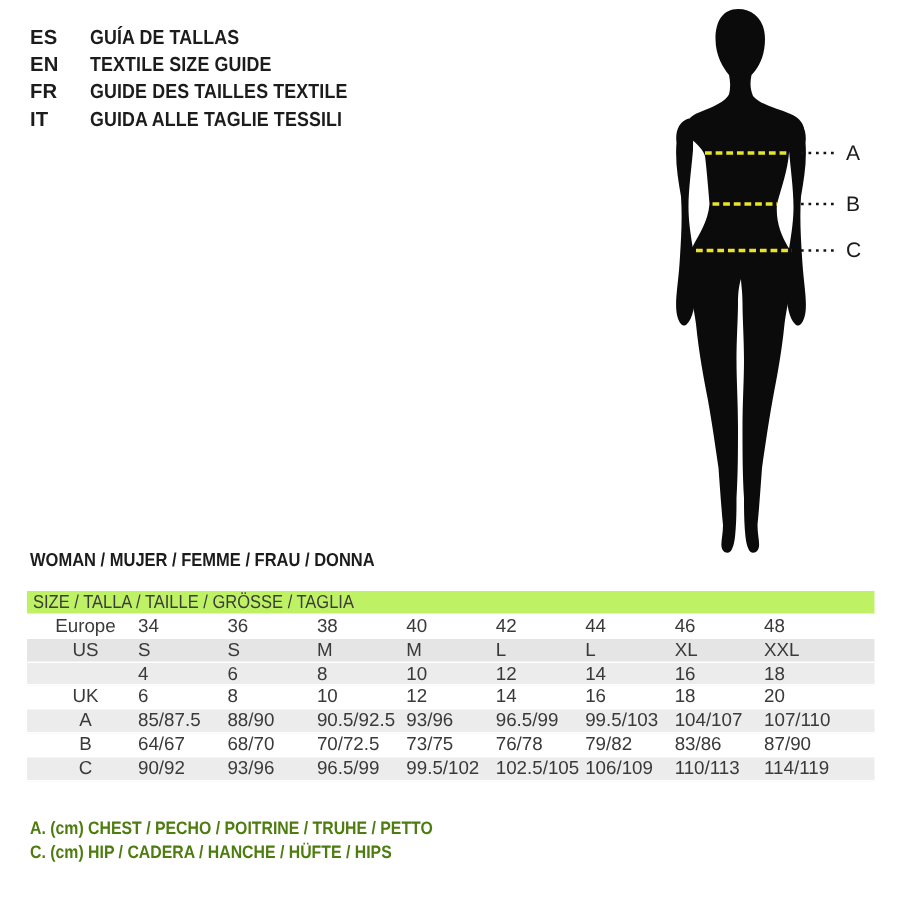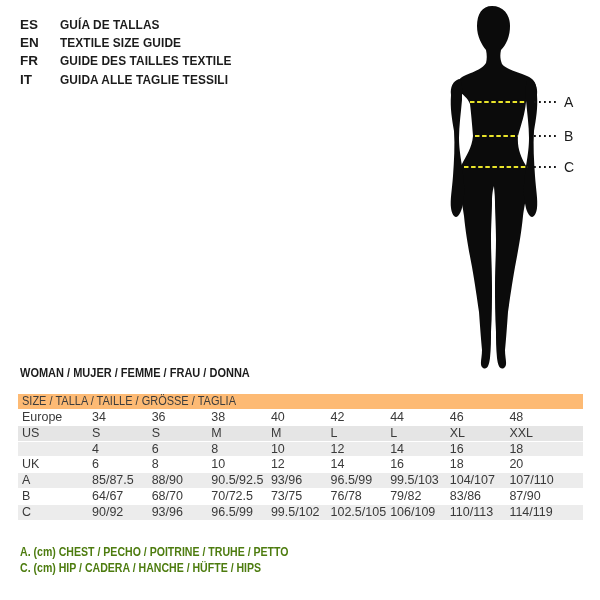--- a/index.html
+++ b/index.html
@@ -22,21 +22,21 @@
   .dash-yellow{stroke-width:2.2;stroke-dasharray:4.5 2.6;fill:none}
   .dash-black{stroke:#141414;stroke-width:1.8;stroke-dasharray:1.8 3.2;fill:none}
 
   
   .section-title{position:absolute;left:20px;top:366px;font-size:12.5px;font-weight:700;color:#1c1c1c}
 
   
   .size-table{position:absolute;left:18px;top:394px;width:565px;font-size:12.5px;color:#3a3a3a}
   .t-header{height:16px;line-height:15px;border-bottom:1px solid #fff;box-sizing:border-box;padding-left:4px;color:#3c3c3c}
   .t-row{display:flex;height:15.8px;line-height:15px;border-bottom:1px solid #fff;box-sizing:border-box;padding-right:14px}
-  .t-lbl{width:74px;flex:0 0 74px;padding-left:4px;box-sizing:border-box;text-align:left}
+  .t-lbl{width:74px;flex:0 0 74px;padding-left:4px;box-sizing:border-box;text-align:center}
   .t-cell{flex:1;text-align:left}
 
   
   .footnotes{position:absolute;left:20px;top:545px}
   .fn-line{height:16.2px;font-size:12px;font-weight:700;color:#4d7c0f}
 </style>
 </head>
 <body>
 
 <div class="lang-list">
@@ -95,21 +95,21 @@
   <line class="dash-yellow" x1="34" y1="167" x2="98" y2="167" stroke="#e9e42a"></line>
   <line class="dash-black" x1="104" y1="167" x2="128" y2="167"></line>
   <text class="marker-label" x="134" y="171.5">C</text>
 </svg>
 
 <div class="section-title">
   <span class="cond">WOMAN / MUJER / FEMME / FRAU / DONNA</span>
 </div>
 
 <div class="size-table">
-  <div class="t-header" style="background: #fdba74;">
+  <div class="t-header" style="background: #bef264;">
     <span class="cond">SIZE / TALLA / TAILLE / GRÖSSE / TAGLIA</span>
   </div>
   <div>
       <div class="t-row">
         <span class="t-lbl">Europe</span>
         <span class="t-cell">34</span>
         <span class="t-cell">36</span>
         <span class="t-cell">38</span>
         <span class="t-cell">40</span>
         <span class="t-cell">42</span>

